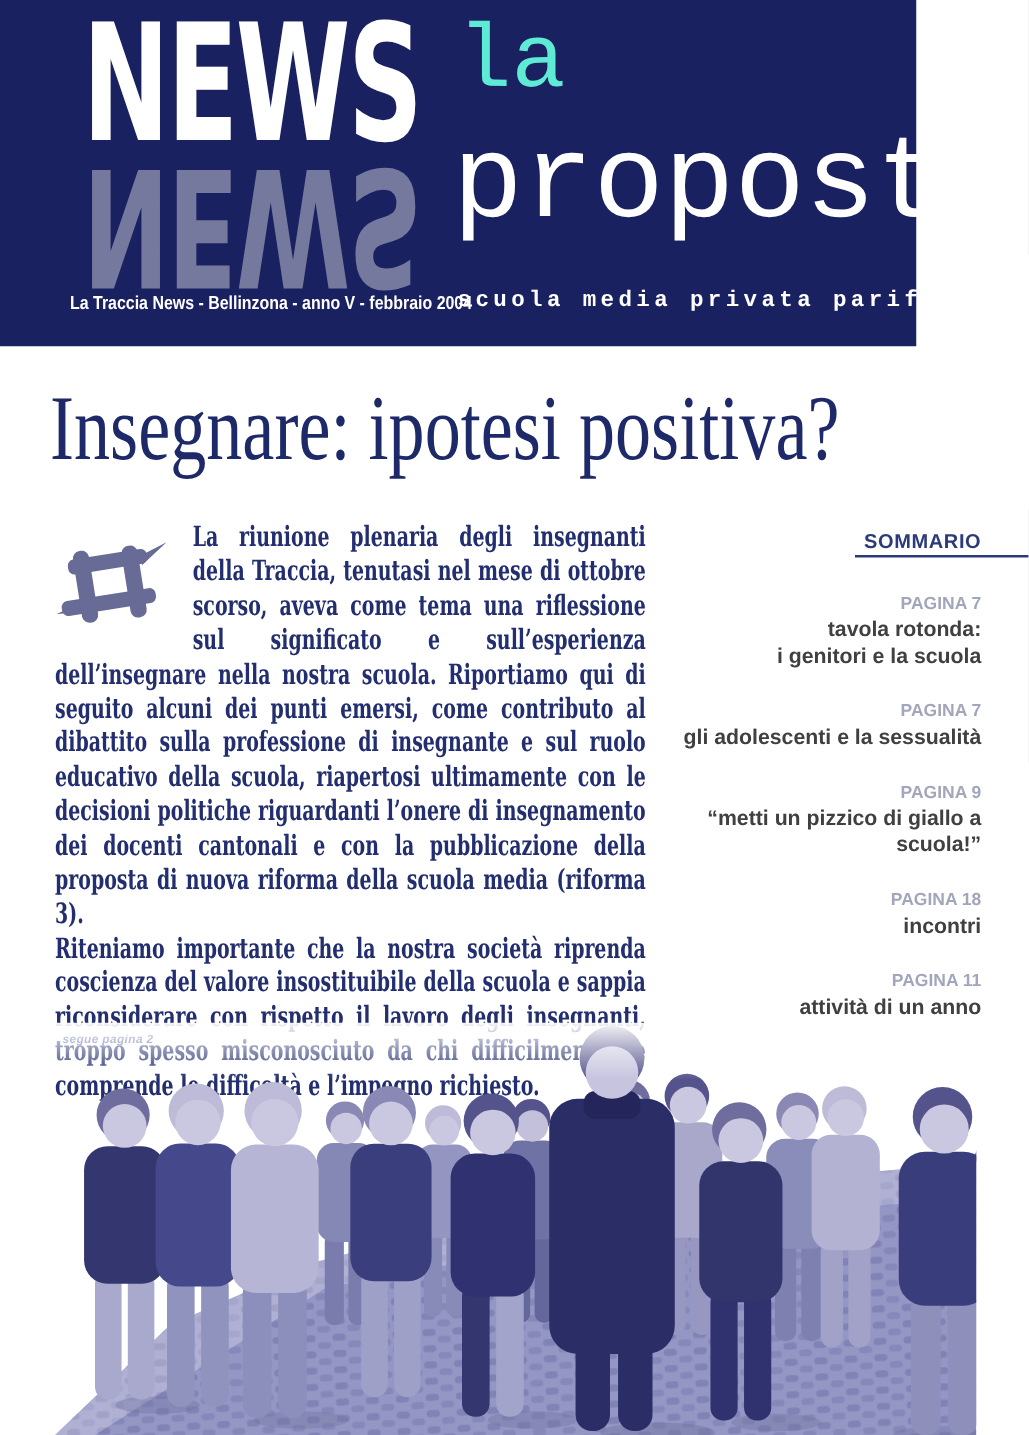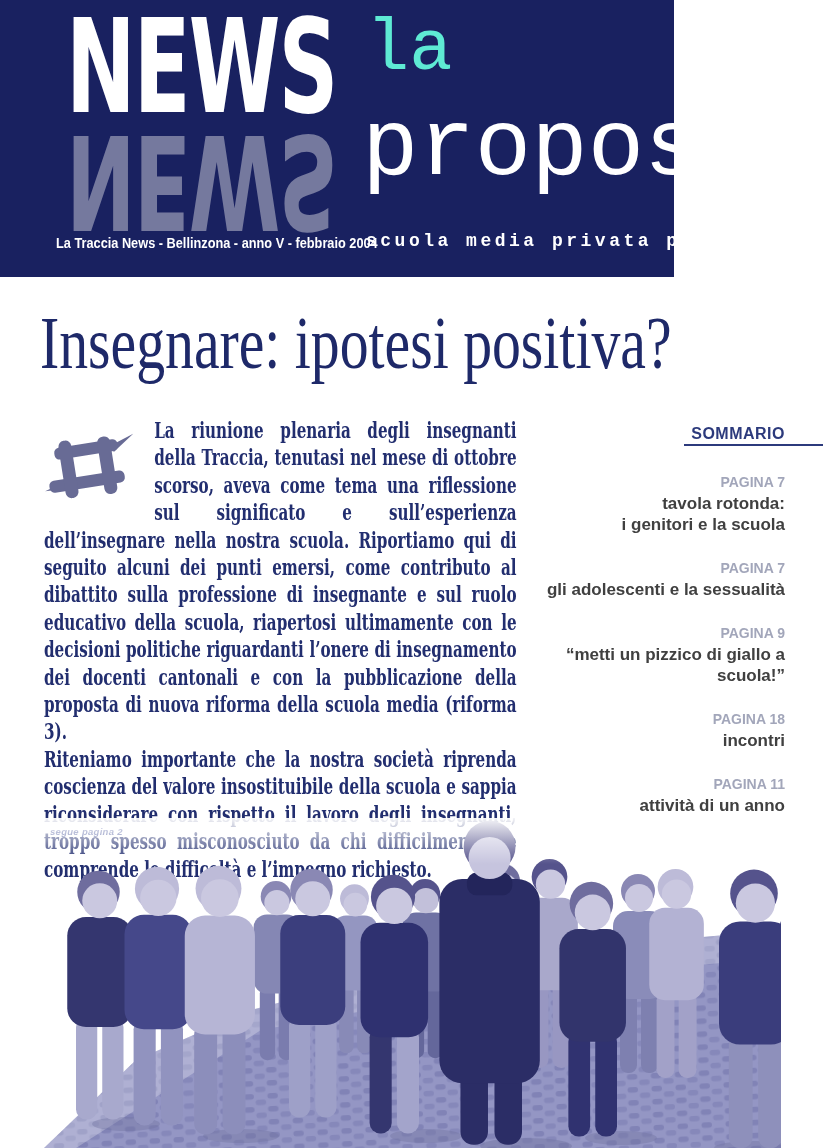--- a/index.html
+++ b/index.html
@@ -1,20 +1,20 @@
 <!DOCTYPE html>
 <html><head>
 <meta charset="utf-8">
 <style>
   html,body{margin:0;padding:0;background:#e8e8e8;}
   .page{position:relative;width:823px;height:1148px;background:#ffffff;overflow:hidden;
         font-family:"Liberation Sans",sans-serif;margin:0 auto;}
 
   
-  .header{position:absolute;left:0;top:0;width:674px;height:277px;background:#192160;}
+  .header{position:absolute;left:0;top:0;width:733px;height:277px;background:#192160;}
   .news-word{position:absolute;left:66px;top:2px;color:#ffffff;
              font-family:"DejaVu Sans",sans-serif;font-weight:bold;font-size:130px;line-height:1;
              letter-spacing:-3px;transform:scaleX(0.64);transform-origin:0 0;white-space:nowrap;}
   .news-reflect{position:absolute;left:66px;top:116px;color:#75799e;
              font-family:"DejaVu Sans",sans-serif;font-weight:bold;font-size:130px;line-height:1;
              letter-spacing:-3px;transform:scaleX(0.64) scaleY(-1);transform-origin:0% 50%;white-space:nowrap;}
   .brand-la{position:absolute;left:366px;top:14px;color:#5eead4;
             font-family:"Liberation Mono",monospace;font-size:72px;line-height:1;white-space:nowrap;}
   .brand-traccia{position:absolute;left:362px;top:102px;color:#ffffff;
             font-family:"Liberation Mono",monospace;font-size:94px;line-height:1;white-space:nowrap;}

